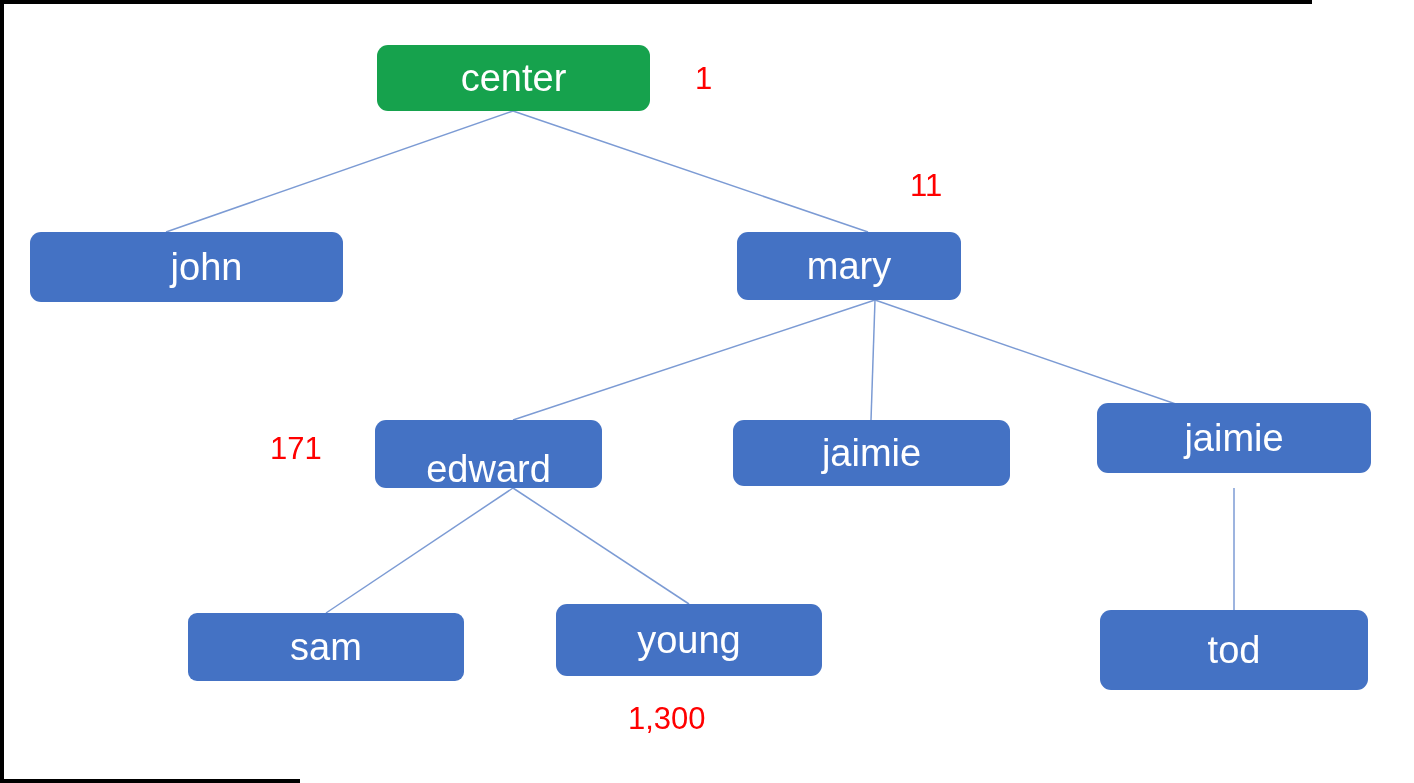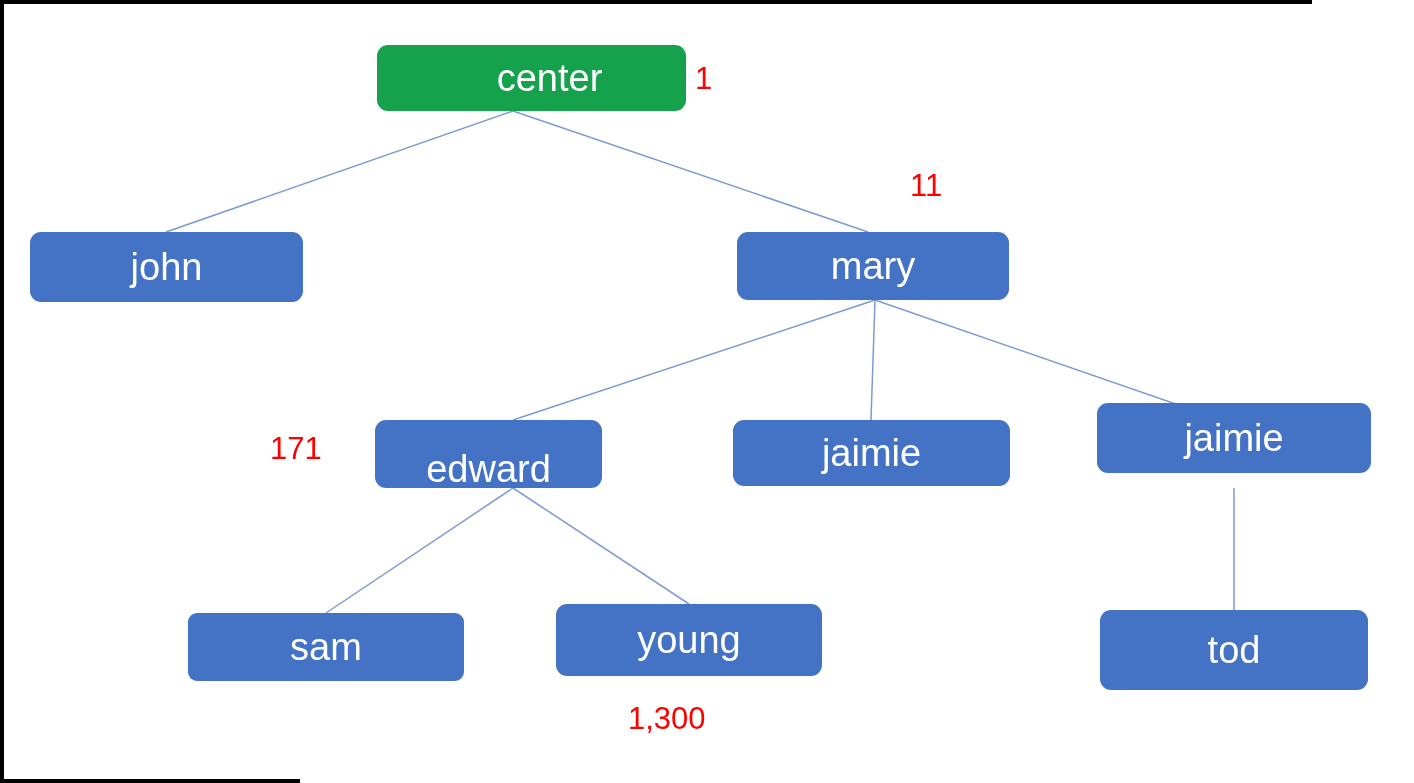--- a/index.html
+++ b/index.html
@@ -34,23 +34,23 @@
 
   .annotation {
     position: absolute;
     color: #FF0000;
     font-size: 31px;
     line-height: 1;
     white-space: nowrap;
   }
 
   
-  .n-center { left: 377px;  top: 45px;  width: 273px; height: 66px; padding-left: 36px; }
-  .n-john   { left: 30px;   top: 232px; width: 273px; height: 70px; }
-  .n-mary   { left: 737px;  top: 232px; width: 272px; height: 68px; }
+  .n-center { left: 377px;  top: 45px;  width: 273px; height: 66px; }
+  .n-john   { left: 30px;   top: 232px; width: 273px; height: 70px; padding-left: 40px; }
+  .n-mary   { left: 737px;  top: 232px; width: 224px; height: 68px; }
   .n-edward { left: 375px;  top: 420px; width: 227px; height: 68px; align-items: flex-end; }
   .n-emily  { left: 733px;  top: 420px; width: 277px; height: 66px; }
   .n-jaimie { left: 1097px; top: 403px; width: 274px; height: 70px; }
   .n-sam    { left: 188px;  top: 613px; width: 276px; height: 68px; border-radius: 9px; }
   .n-young  { left: 556px;  top: 604px; width: 266px; height: 72px; text-align: right; }
   .n-tod    { left: 1100px; top: 610px; width: 268px; height: 80px; }
 
   .a-center { left: 695px; top: 63px;  }
   .a-mary   { left: 910px; top: 170px; }
   .a-edward { left: 270px; top: 433px; }

